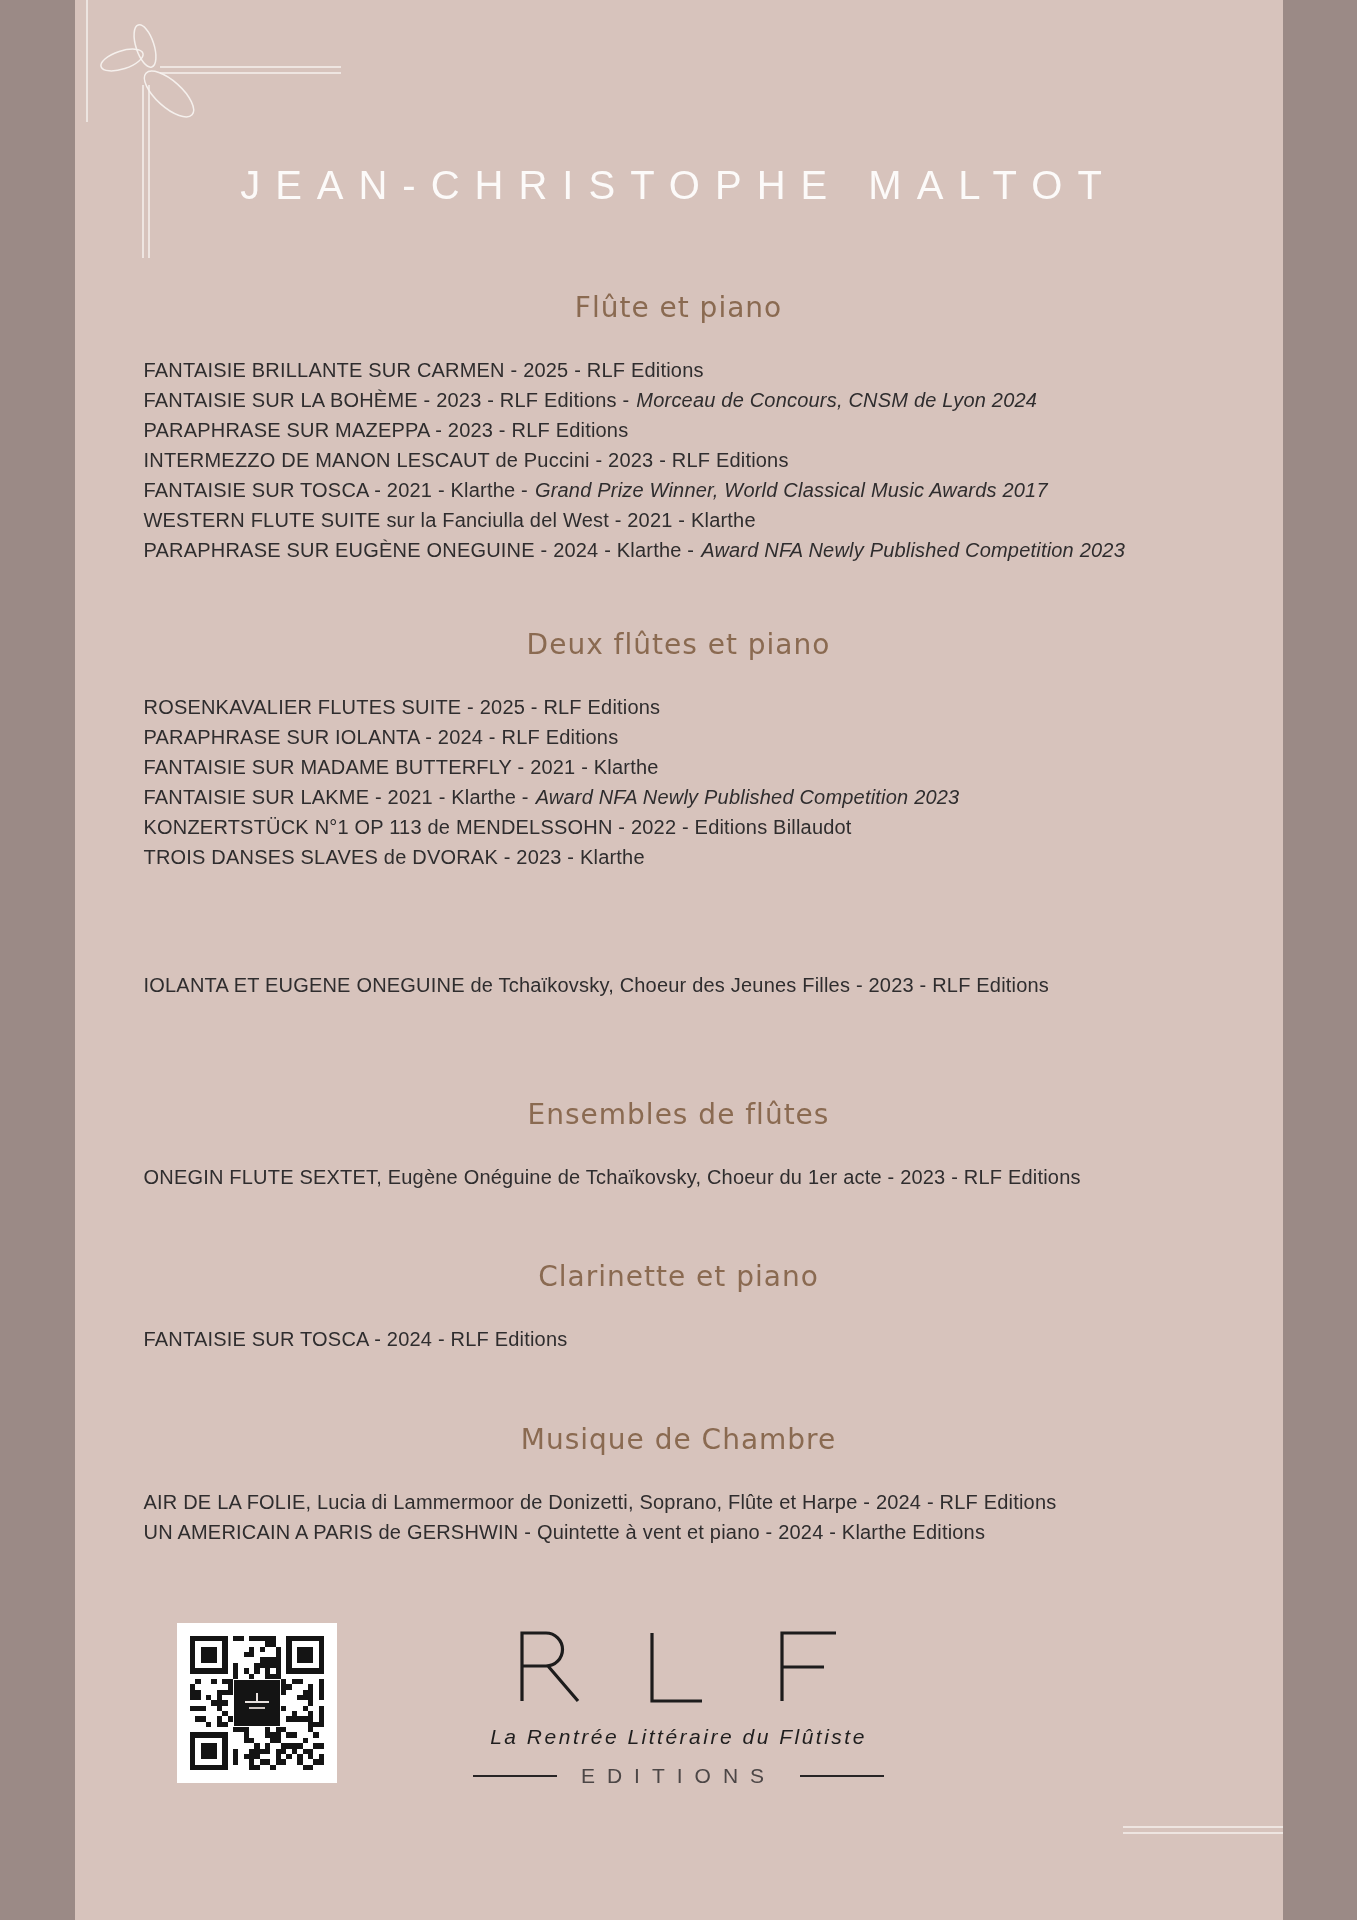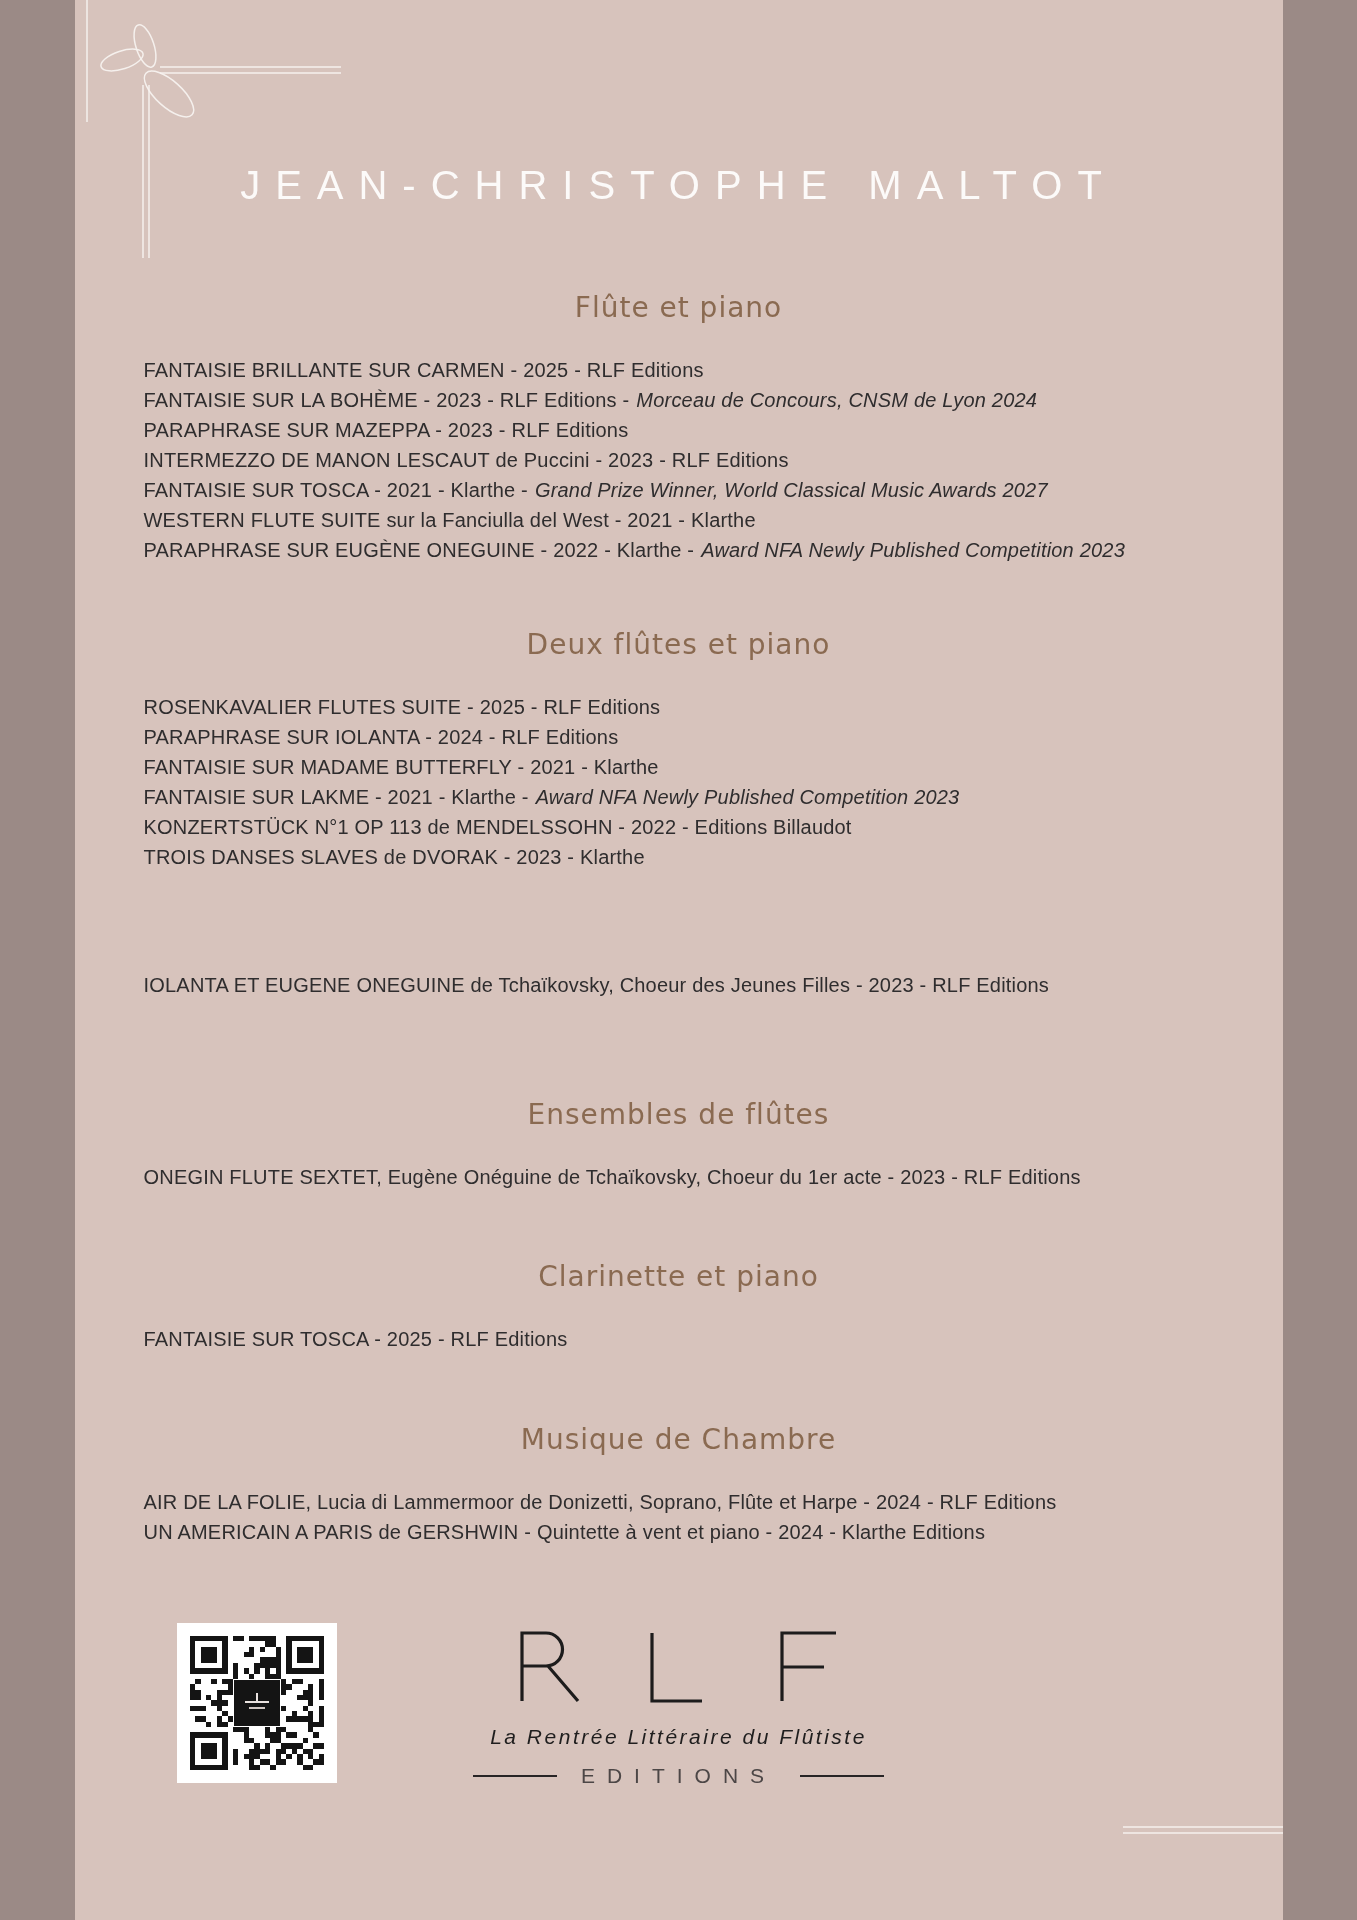--- a/index.html
+++ b/index.html
@@ -76,23 +76,23 @@
   <div class="title">JEAN-CHRISTOPHE MALTOT</div>
 
   <div>
       <div class="section" style="top: 292px;">
         <div class="heading">Flûte et piano</div>
         <div class="items">
           <div class="item"><span>FANTAISIE BRILLANTE SUR CARMEN - 2025 - RLF Editions</span></div>
           <div class="item"><span>FANTAISIE SUR LA BOHÈME - 2023 - RLF Editions -</span><span class="em">Morceau de Concours, CNSM de Lyon 2024</span></div>
           <div class="item"><span>PARAPHRASE SUR MAZEPPA - 2023 - RLF Editions</span></div>
           <div class="item"><span>INTERMEZZO DE MANON LESCAUT de Puccini - 2023 - RLF Editions</span></div>
-          <div class="item"><span>FANTAISIE SUR TOSCA - 2021 - Klarthe -</span><span class="em">Grand Prize Winner, World Classical Music Awards 2027</span></div>
+          <div class="item"><span>FANTAISIE SUR TOSCA - 2021 - Klarthe -</span><span class="em">Grand Prize Winner, World Classical Music Awards 2017</span></div>
           <div class="item"><span>WESTERN FLUTE SUITE sur la Fanciulla del West - 2021 - Klarthe</span></div>
-          <div class="item"><span>PARAPHRASE SUR EUGÈNE ONEGUINE - 2022 - Klarthe -</span><span class="em">Award NFA Newly Published Competition 2023</span></div>
+          <div class="item"><span>PARAPHRASE SUR EUGÈNE ONEGUINE - 2024 - Klarthe -</span><span class="em">Award NFA Newly Published Competition 2023</span></div>
         </div>
       </div>
       <div class="section" style="top: 629px;">
         <div class="heading">Deux flûtes et piano</div>
         <div class="items">
           <div class="item"><span>ROSENKAVALIER FLUTES SUITE - 2025 - RLF Editions</span></div>
           <div class="item"><span>PARAPHRASE SUR IOLANTA - 2024 - RLF Editions</span></div>
           <div class="item"><span>FANTAISIE SUR MADAME BUTTERFLY - 2021 - Klarthe</span></div>
           <div class="item"><span>FANTAISIE SUR LAKME - 2021 - Klarthe -</span><span class="em">Award NFA Newly Published Competition 2023</span></div>
           <div class="item"><span>KONZERTSTÜCK N°1 OP 113 de MENDELSSOHN - 2022 - Editions Billaudot</span></div>
@@ -106,21 +106,21 @@
       </div>
       <div class="section" style="top: 1099px;">
         <div class="heading">Ensembles de flûtes</div>
         <div class="items">
           <div class="item"><span>ONEGIN FLUTE SEXTET, Eugène Onéguine de Tchaïkovsky, Choeur du 1er acte - 2023 - RLF Editions</span></div>
         </div>
       </div>
       <div class="section" style="top: 1261px;">
         <div class="heading">Clarinette et piano</div>
         <div class="items">
-          <div class="item"><span>FANTAISIE SUR TOSCA - 2025 - RLF Editions</span></div>
+          <div class="item"><span>FANTAISIE SUR TOSCA - 2024 - RLF Editions</span></div>
         </div>
       </div>
       <div class="section" style="top: 1424px;">
         <div class="heading">Musique de Chambre</div>
         <div class="items">
           <div class="item"><span>AIR DE LA FOLIE, Lucia di Lammermoor de Donizetti, Soprano, Flûte et Harpe - 2024 - RLF Editions</span></div>
           <div class="item"><span>UN AMERICAIN A PARIS de GERSHWIN - Quintette à vent et piano - 2024 - Klarthe Editions</span></div>
         </div>
       </div>
     </div>

